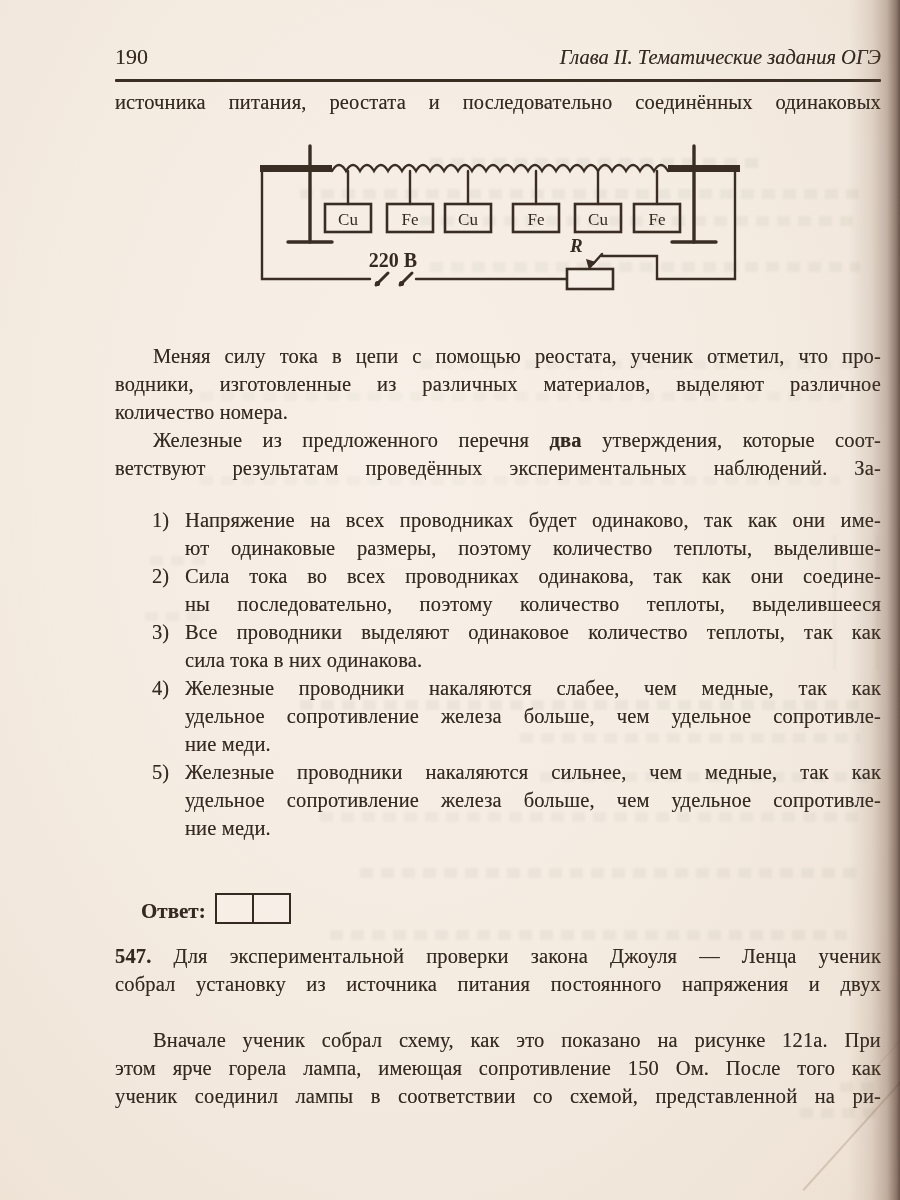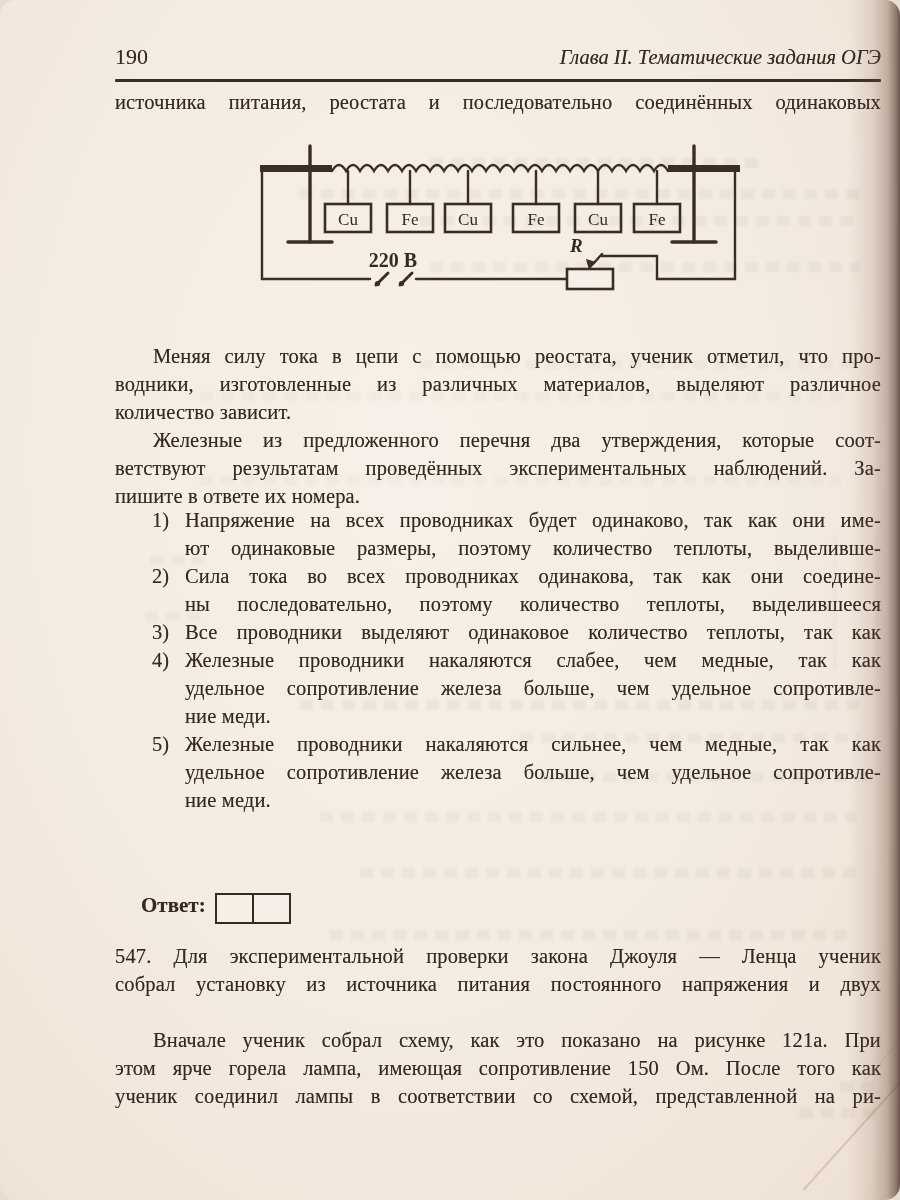--- a/index.html
+++ b/index.html
@@ -2,39 +2,38 @@
 <html><head>
 <meta charset="utf-8">
 <style>
   html,body{margin:0;padding:0;}
   body{width:900px;height:1200px;overflow:hidden;background:#e8ddd0;}
   .page{
     position:relative;width:900px;height:1200px;overflow:hidden;
     background:radial-gradient(ellipse at 45% 38%, #f8f0e8 0%, #f4ebe1 52%, #efe4d7 88%, #ecdfd1 100%);
     font-family:"Liberation Serif","DejaVu Serif",serif;
     color:#342a21;
-    border-radius:15px;
   }
   .abs{position:absolute;}
   .tblock{position:absolute;left:115px;width:766px;}
   .line{font-size:20.5px;line-height:28px;text-align:justify;
         text-shadow:0 0 .6px rgba(52,42,33,.5);letter-spacing:.15px;white-space:normal;}
   .j{text-align-last:justify;}
   .ind{text-indent:38px;}
-  b,.b{font-weight:normal;margin-top:32px;}
+  b,.b{font-weight:bold;margin-top:32px;}
   
   .hdr{position:absolute;top:44px;left:115px;width:766px;display:flex;justify-content:space-between;align-items:baseline;}
   .pgnum{font-size:22px;text-shadow:0 0 .6px rgba(52,42,33,.5);}
   .chap{font-size:20.5px;font-style:italic;text-shadow:0 0 .6px rgba(52,42,33,.5);}
   .rule{position:absolute;top:79px;left:115px;width:766px;height:2.5px;background:#3a2e23;border-radius:1px;}
   
   .item{position:relative;padding-left:70px;}
   .inum{position:absolute;left:37px;top:0;font-size:20.5px;line-height:28px;text-shadow:0 0 .6px rgba(52,42,33,.5);}
   
-  .ansrow{position:absolute;top:893px;left:115px;display:flex;align-items:flex-start;}
+  .ansrow{position:absolute;top:893px;left:115px;display:flex;align-items:flex-end;}
   .anslabel{font-size:21px;font-weight:bold;margin-left:26px;text-shadow:0 0 .6px rgba(52,42,33,.5);}
   .ansbox{display:flex;margin-left:9px;}
   .cell{width:35px;height:27px;border:2px solid #342a21;background:rgba(250,245,238,.45);}
   .cell+.cell{border-left:none;}
   
   .figcap{position:absolute;top:303px;left:115px;width:750px;text-align:center;font-size:21px;text-shadow:0 0 .6px rgba(52,42,33,.5);}
   svg text{font-family:"Liberation Serif","DejaVu Serif",serif;fill:#342a21;}
   
   .edge{position:absolute;top:0;right:0;width:52px;height:1200px;
     background:linear-gradient(to right, rgba(120,88,70,0) 0%, rgba(118,86,68,.14) 45%, rgba(104,72,56,.34) 75%, rgba(82,54,42,.62) 93%, rgba(66,42,33,.78) 100%);}
@@ -144,43 +143,43 @@
     <text x="286" y="83" font-size="17" text-anchor="middle">Fe</text>
     <text x="348" y="83" font-size="17" text-anchor="middle">Cu</text>
     <text x="407" y="83" font-size="17" text-anchor="middle">Fe</text>
     <text x="143" y="125" font-size="20" font-weight="bold" text-anchor="middle">220 В</text>
     <text x="320" y="110" font-size="19" font-style="italic" font-weight="600">R</text>
   </svg>
 
   <div class="tblock" style="top:342px;">
     <div class="line j ind">Меняя силу тока в цепи с помощью реостата, ученик отметил, что про-</div>
     <div class="line j">водники, изготовленные из различных материалов, выделяют различное</div>
-    <div class="line">количество зависит.</div>
+    <div class="line">количество номера.</div>
   </div>
 
   <div class="tblock" style="top:426px;">
     <div class="line j ind"><span>Железные из предложенного перечня </span><b>два</b><span> утверждения, которые соот-</span></div>
     <div class="line j">ветствуют результатам проведённых экспериментальных наблюдений. За-</div>
-    <div class="line">пишите в ответе их номера.</div>
   </div>
 
   <div class="tblock" style="top:506px;">
     <div class="item">
       <span class="inum">1)</span>
       <div class="line j">Напряжение на всех проводниках будет одинаково, так как они име-</div>
       <div class="line j">ют одинаковые размеры, поэтому количество теплоты, выделивше-</div>
     </div>
     <div class="item">
       <span class="inum">2)</span>
       <div class="line j">Сила тока во всех проводниках одинакова, так как они соедине-</div>
       <div class="line j">ны последовательно, поэтому количество теплоты, выделившееся</div>
     </div>
     <div class="item">
       <span class="inum">3)</span>
       <div class="line j">Все проводники выделяют одинаковое количество теплоты, так как</div>
+      <div class="line">сила тока в них одинакова.</div>
     </div>
     <div class="item">
       <span class="inum">4)</span>
       <div class="line j">Железные проводники накаляются слабее, чем медные, так как</div>
       <div class="line j">удельное сопротивление железа больше, чем удельное сопротивле-</div>
       <div class="line">ние меди.</div>
     </div>
     <div class="item">
       <span class="inum">5)</span>
       <div class="line j">Железные проводники накаляются сильнее, чем медные, так как</div>

